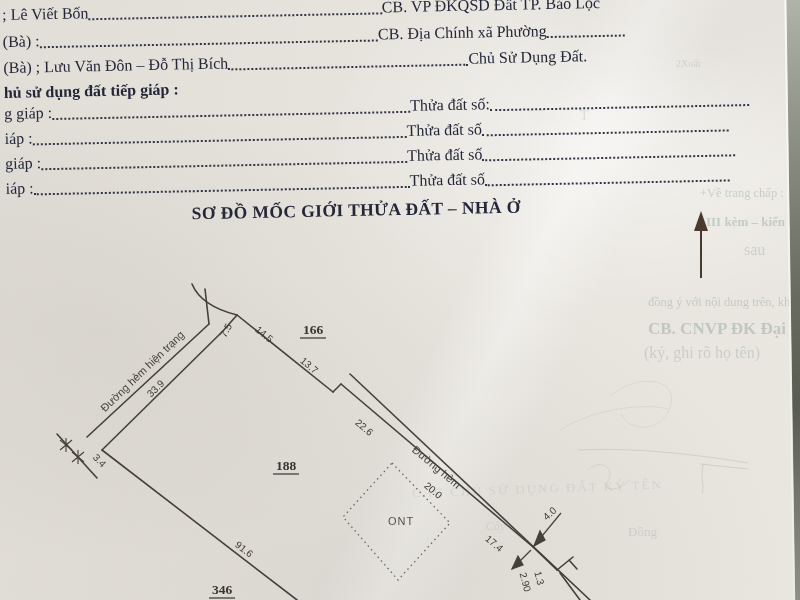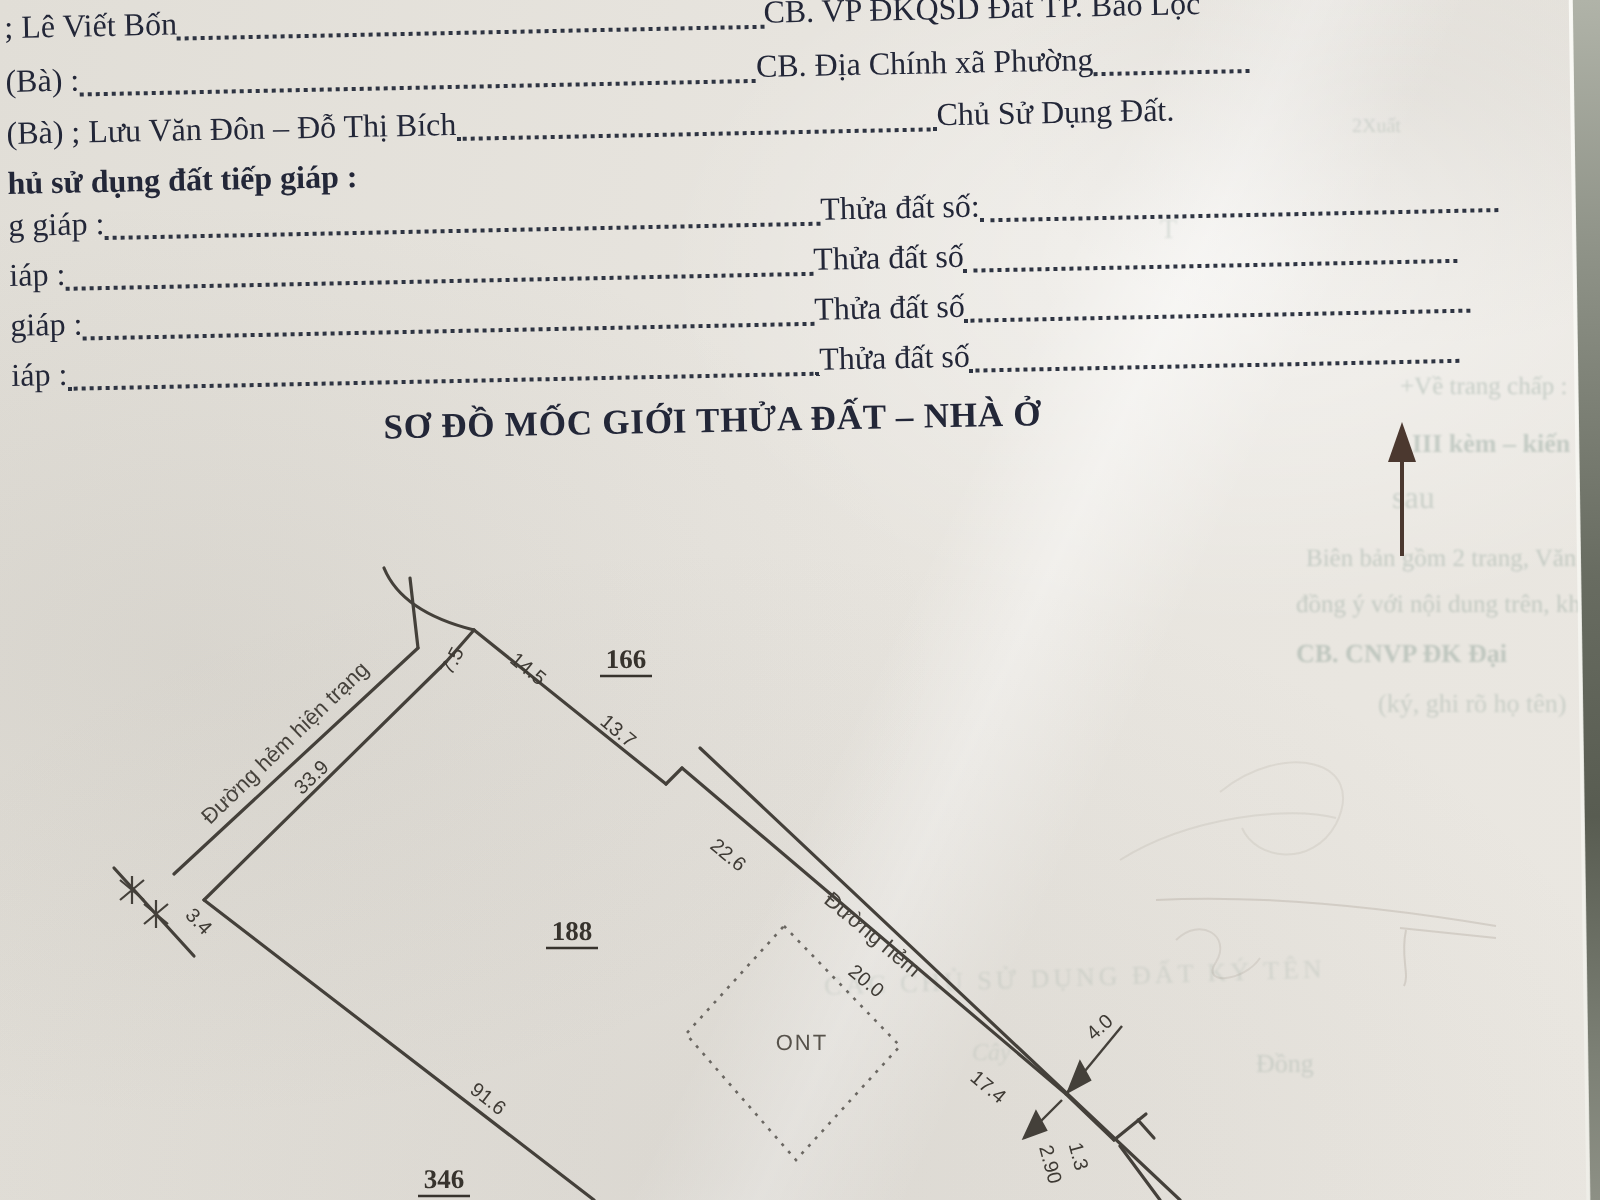--- a/index.html
+++ b/index.html
@@ -43,25 +43,24 @@
 </head>
 <body>
 
 <div class="stage">
   <div class="paper"></div>
 
   <div class="bleed" style="left:676px;top:58px;font-size:10px;opacity:.22;">2Xuất</div>
   <div class="bleed" style="left:580px;top:108px;font-size:14px;opacity:.2;">T</div>
   <div class="bleed" style="left:700px;top:186px;font-size:12.5px;opacity:.3;">+Về trang chấp :</div>
   <div class="bleed" style="left:706px;top:214px;font-size:13px;opacity:.32;font-weight:bold;">III kèm – kiến nghị</div>
-  <div class="bleed" style="left:696px;top:241px;font-size:16px;opacity:.26;">sau</div>
-  <div class="bleed" style="left:653px;top:272px;font-size:12.5px;opacity:.3;">Biên bản gồm 2 trang, Văn</div>
+  <div class="bleed" style="left:744px;top:241px;font-size:16px;opacity:.26;">sau</div>
   <div class="bleed" style="left:648px;top:295px;font-size:12.5px;opacity:.3;">đồng ý với nội dung trên, không</div>
-  <div class="bleed" style="left:648px;top:319px;font-size:13px;opacity:.33;font-weight:bold;">CB. CNVP ĐK  Đại</div>
-  <div class="bleed" style="left:689px;top:344px;font-size:13px;opacity:.26;">(ký, ghi rõ họ tên)</div>
+  <div class="bleed" style="left:648px;top:319px;font-size:17px;opacity:.33;font-weight:bold;">CB. CNVP ĐK  Đại</div>
+  <div class="bleed" style="left:644px;top:344px;font-size:16px;opacity:.26;">(ký, ghi rõ họ tên)</div>
   <div class="bleed" style="left:412px;top:481px;font-size:13px;opacity:.16;letter-spacing:2px;transform:rotate(-2deg);">CÁC CHỦ SỬ DỤNG ĐẤT KÝ TÊN</div>
   <div class="bleed" style="left:486px;top:519px;font-size:12px;opacity:.15;font-style:italic;">Cây</div>
   <div class="bleed" style="left:628px;top:524px;font-size:13px;opacity:.22;">Đồng</div>
 
   <div class="rows">
     <div class="row" style="width:598px;margin-top:2px;">
       <span>; Lê Viết Bốn</span>
       <span class="lead grow"></span>
       <span>CB. VP ĐKQSD Đất TP. Bảo Lộc</span>
     </div>

